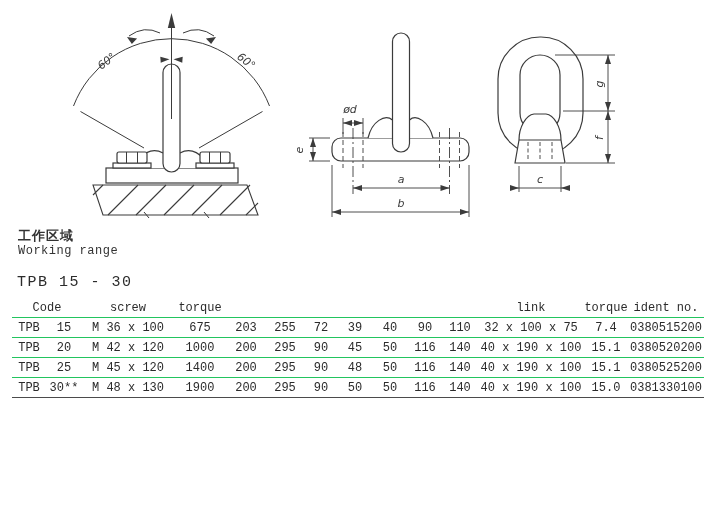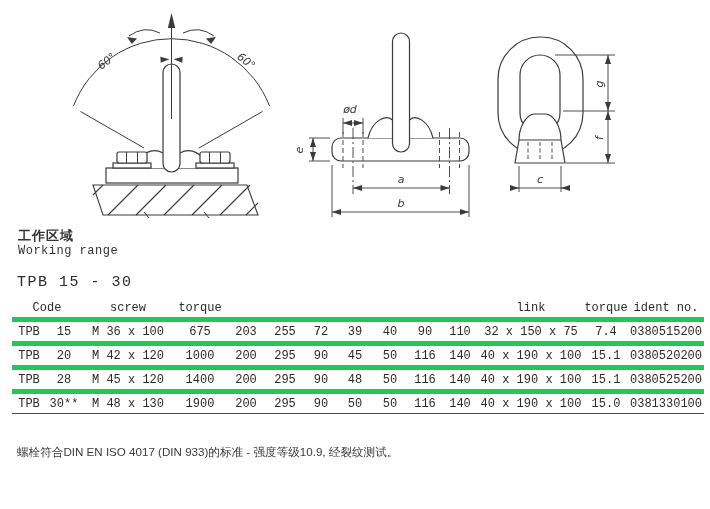--- a/index.html
+++ b/index.html
@@ -13,21 +13,21 @@
   .en-sub{position:absolute;left:18px;top:244px;font-family:"Liberation Mono","DejaVu Sans Mono",monospace;
           font-size:12px;letter-spacing:0.5px;color:#333;}
   .range-title{position:absolute;left:17px;top:274px;font-family:"Liberation Mono","DejaVu Sans Mono",monospace;
           font-size:15px;letter-spacing:1.5px;color:#2b2b2b;}
   table.data{position:absolute;left:12px;top:299px;width:692px;border-collapse:collapse;
           table-layout:fixed;font-family:"Liberation Mono","DejaVu Sans Mono",monospace;
           font-size:12px;color:#2b2b2b;}
   table.data th{font-weight:normal;text-align:center;padding:1px 0;height:16px;overflow:hidden;white-space:nowrap;}
   table.data td{text-align:center;padding:2px 0 1px 0;height:16px;overflow:hidden;white-space:nowrap;}
   table.data thead tr.units th{font-size:11.5px;}
-  table.data tbody tr{border-top:5px solid #22c55e;}
+  table.data tbody tr{border-top:1px solid #22c55e;}
   table.data tbody tr:last-child{border-bottom:1px solid #4b4b4b;}
   th.al{text-align:left;padding-left:6px;}
   col.c0{width:34px}col.c1{width:36px}col.c2{width:92px}col.c3{width:52px}
   col.c4{width:40px}col.c5{width:38px}col.c6{width:34px}col.c7{width:34px}
   col.c8{width:36px}col.c9{width:34px}col.c10{width:36px}col.c11{width:106px}
   col.c12{width:44px}col.c13{width:76px}
   td.c0{text-align:left;padding-left:6px;}
   td.c1{text-align:left;padding-left:2px;margin-left:44px;}
   td.c2{text-align:left;padding-left:6px;}
   td.c3{text-align:right;padding-right:12px;}
@@ -195,21 +195,21 @@
           <td class="c1">15</td>
           <td class="c2">M 36 x 100</td>
           <td class="c3">675</td>
           <td class="c4">203</td>
           <td class="c5">255</td>
           <td class="c6">72</td>
           <td class="c7">39</td>
           <td class="c8">40</td>
           <td class="c9">90</td>
           <td class="c10">110</td>
-          <td class="c11">32 x 150 x 75</td>
+          <td class="c11">32 x 100 x 75</td>
           <td class="c12">7.4</td>
           <td class="c13">0380515200</td>
         </tr>
         <tr>
           <td class="c0">TPB</td>
           <td class="c1">20</td>
           <td class="c2">M 42 x 120</td>
           <td class="c3">1000</td>
           <td class="c4">200</td>
           <td class="c5">295</td>
@@ -217,21 +217,21 @@
           <td class="c7">45</td>
           <td class="c8">50</td>
           <td class="c9">116</td>
           <td class="c10">140</td>
           <td class="c11">40 x 190 x 100</td>
           <td class="c12">15.1</td>
           <td class="c13">0380520200</td>
         </tr>
         <tr>
           <td class="c0">TPB</td>
-          <td class="c1">28</td>
+          <td class="c1">25</td>
           <td class="c2">M 45 x 120</td>
           <td class="c3">1400</td>
           <td class="c4">200</td>
           <td class="c5">295</td>
           <td class="c6">90</td>
           <td class="c7">48</td>
           <td class="c8">50</td>
           <td class="c9">116</td>
           <td class="c10">140</td>
           <td class="c11">40 x 190 x 100</td>
@@ -251,16 +251,15 @@
           <td class="c9">116</td>
           <td class="c10">140</td>
           <td class="c11">40 x 190 x 100</td>
           <td class="c12">15.0</td>
           <td class="c13">0381330100</td>
         </tr>
       </tbody>
   </table>
 
   <div class="notes">
-    <div>螺栓符合DIN EN ISO 4017 (DIN 933)的标准 - 强度等级10.9, 经裂纹测试。</div>
   </div>
 
 </div>
 
 </body></html>

